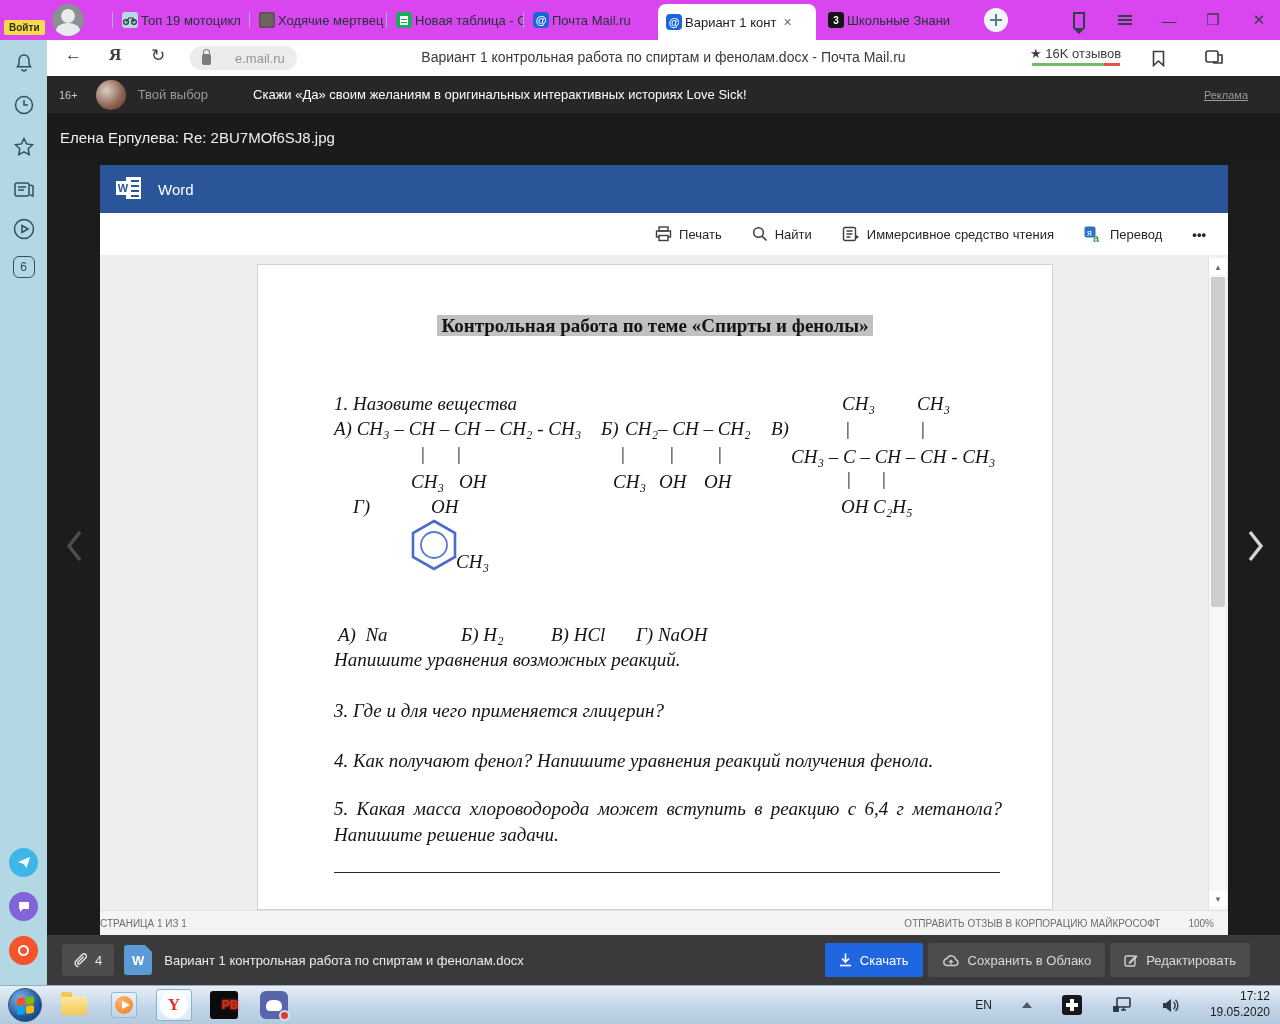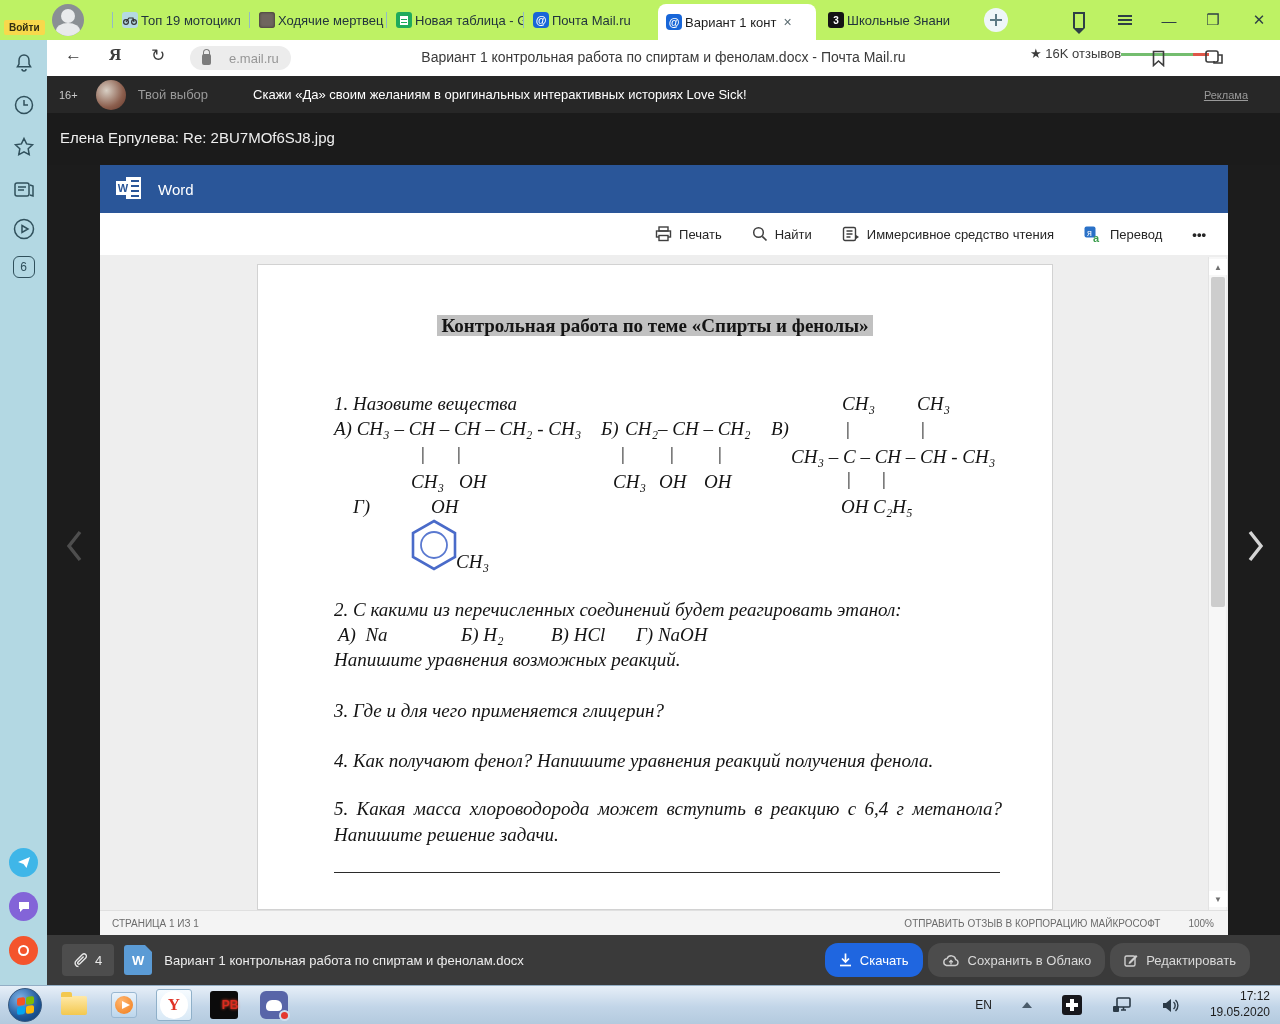--- a/index.html
+++ b/index.html
@@ -1,21 +1,21 @@
 <!DOCTYPE html>
 <html><head>
 <meta charset="utf-8">
 <style>
   * { margin:0; padding:0; box-sizing:border-box; }
   html,body { width:1280px; height:1024px; overflow:hidden; font-family:"Liberation Sans", sans-serif; }
   .abs { position:absolute; }
   body { position:relative; background:#1c1c1c; }
 
   
-  #tabbar { left:0; top:0; width:1280px; height:40px; background:#bef264; }
+  #tabbar { left:0; top:0; width:1280px; height:40px; background:#d946ef; }
   .avatar-circle { left:52px; top:4px; width:32px; height:32px; border-radius:50%; background:#8a8f94; overflow:hidden; }
   .avatar-circle:before { content:""; position:absolute; left:9px; top:5px; width:14px; height:14px; border-radius:50%; background:#e8eaec; }
   .avatar-circle:after  { content:""; position:absolute; left:4px; top:19px; width:24px; height:16px; border-radius:50%; background:#e8eaec; }
   .login-badge { left:4px; top:20px; padding:2px 5px; background:#f7d94c; color:#332f12; font-size:10px; font-weight:bold; border-radius:2px; z-index:5; }
   .tab { top:0; height:40px; display:flex; align-items:center; gap:3px; padding:16px 8px; color:#22343c; font-size:13px; white-space:nowrap; overflow:hidden; }
   .tab-divider { top:12px; width:1px; height:16px; background:#93bac6; }
   .tab.active { background:#fff; border-radius:8px 8px 0 0; top:4px; height:36px; color:#1c1c1c; }
   .favicon { width:16px; height:16px; flex:0 0 16px; border-radius:3px; display:flex; align-items:center; justify-content:center; font-size:10px; font-weight:bold; }
   .fav-moto { background:#b5d9e2; }
   .fav-photo { background:#6e665e; box-shadow:inset 0 0 3px #2f2b27; }
@@ -29,26 +29,26 @@
   .newtab-btn:after { content:""; position:absolute; left:11px; top:6px; width:2px; height:12px; background:#5c7a84; }
   .win-glyph { top:8px; width:26px; height:24px; color:#2e3f46; font-size:15px; display:flex; align-items:center; justify-content:center; }
   .menu-lines { display:inline-block; width:14px; height:10px; border-top:2px solid #2e3f46; border-bottom:2px solid #2e3f46; position:relative; }
   .menu-lines:before { content:""; position:absolute; left:0; top:2px; width:14px; height:2px; background:#2e3f46; }
   .bookmark-flag { width:12px; height:16px; border:2px solid #2e3f46; border-bottom:none; position:relative; }
   .bookmark-flag:after { content:""; position:absolute; left:-2px; bottom:-6px; border-left:6px solid transparent; border-right:6px solid transparent; border-top:6px solid #2e3f46; width:0; }
 
   
   #btoolbar { left:47px; top:40px; width:1233px; height:36px; background:#ffffff; }
   .nav-glyph { top:5px; font-size:17px; color:#3c3c3c; }
-  .url-pill { left:143px; top:6px; height:24px; background:#ececec; border-radius:12px; display:flex; align-items:center; gap:18px; padding:0 12px; }
+  .url-pill { left:143px; top:6px; height:24px; background:#ececec; border-radius:12px; display:flex; align-items:center; gap:24px; padding:0 12px; }
   .lock-icon { width:9px; height:11px; position:relative; background:#7c7c7c; border-radius:2px; margin-top:2px; }
   .lock-icon:before { content:""; position:absolute; left:1px; top:-5px; width:5px; height:5px; border:1.5px solid #7c7c7c; border-bottom:none; border-radius:4px 4px 0 0; }
   .url-text { font-size:13px; color:#969696; }
   .page-title { left:0; right:0; top:9px; text-align:center; font-size:14px; color:#3a3a3a; pointer-events:none; }
-  .reviews { left:983px; top:6px; display:flex; flex-direction:row; align-items:center; }
+  .reviews { left:983px; top:6px; display:flex; flex-direction:column; align-items:center; }
   .reviews-line { font-size:13px; color:#3c3c3c; }
   .reviews-bar { margin-top:2px; width:88px; height:3px; background:#74bd6f; position:relative; }
   .reviews-bar:after { content:""; position:absolute; right:0; top:0; width:16px; height:3px; background:#de5749; }
 
   
   #side-strip { left:0; top:40px; width:47px; height:945px; background:#b3d8e3; }
   .side-ic { left:11px; width:25px; height:25px; display:flex; align-items:center; justify-content:center; color:#30505c; }
   .round-app { left:9px; width:29px; height:29px; border-radius:50%; display:flex; align-items:center; justify-content:center; color:#fff; font-size:13px; }
   .badge6 { border:1.6px solid #30505c; border-radius:6px; width:22px; height:22px; display:flex; align-items:center; justify-content:center; font-size:12px; color:#30505c; }
 
@@ -82,32 +82,32 @@
   .hl { background:#c1c1c1; padding:0 4px; }
   .justified { text-align:justify; text-align-last:justify; }
   .doc-hr { position:absolute; left:76px; top:607px; width:666px; border-top:1.6px solid #2b2b2b; }
 
   
   .vscroll { left:1108px; top:92px; width:18px; height:653px; background:#f7f7f7; border-left:1px solid #e3e3e3; }
   .vs-btn { left:0; width:18px; height:16px; background:#fff; color:#6f6f6f; font-size:8px; display:flex; align-items:center; justify-content:center; }
   .vs-thumb { left:2px; top:20px; width:14px; height:330px; background:#cdcdcd; border-radius:2px; }
 
   #status-bar { left:0; top:745px; width:1128px; height:25px; background:#f4f4f4; border-top:1px solid #e0e0e0; display:flex; align-items:center; font-size:10px; color:#6b6b6b; }
-  .status-left { margin-left:12px; }
+  .status-left { }
   .status-right { margin-left:auto; display:flex; gap:28px; margin-right:14px; }
 
   .chevron { top:528px; width:22px; height:36px; }
 
   
   #attachbar { left:47px; top:935px; width:1233px; height:50px; background:#3a3a3a; display:flex; align-items:center; }
   .att-chip { margin-left:15px; height:32px; background:#4d4d4d; border-radius:4px; display:flex; align-items:center; gap:7px; padding:0 12px; color:#e8e8e8; font-size:13px; }
   .file-ic { margin-left:10px; width:28px; height:30px; background:#5b9bd5; border-radius:3px; position:relative; color:#fff; font-weight:bold; font-size:13px; display:flex; align-items:center; justify-content:center; }
   .file-ic:after { content:""; position:absolute; right:0; top:0; border-left:7px solid transparent; border-top:7px solid #3a3a3a; }
   .file-name { color:#ededed; font-size:13px; margin-left:12px; }
-  .btn { height:34px; border-radius:13px; display:flex; align-items:center; gap:8px; padding:0 14px; font-size:13px; }
+  .btn { height:34px; border-radius:2px; display:flex; align-items:center; gap:8px; padding:0 14px; font-size:13px; }
   .btn-blue { background:#1f66e0; color:#fff; }
   .btn-grey { background:#4c4c4c; color:#d9d9d9; }
 
   
   #taskbar { left:0; top:985px; width:1280px; height:39px; background:linear-gradient(#e7eff8, #c2d5e8 55%, #b3cade); border-top:1px solid #93aec5; display:flex; align-items:center; }
   .start-orb { margin-left:8px; width:34px; height:34px; border-radius:50%; background:radial-gradient(circle at 35% 30%, #7fb4e8, #1e5799 60%, #0d3a6e); border:1px solid #35577e; position:relative; }
   .flag { position:absolute; left:8px; top:8px; width:17px; height:17px; display:grid; grid-template-columns:1fr 1fr; grid-template-rows:1fr 1fr; gap:1.5px; transform:skewY(-6deg); }
   .flag i { border-radius:2px; }
   .task-ic { width:36px; height:32px; margin-left:14px; display:flex; align-items:center; justify-content:center; }
   .task-active { background:linear-gradient(#f6fbff,#d9e9f6); border:1px solid #8fb0c9; border-radius:3px; }
@@ -378,21 +378,20 @@
       <span class="frag" style="left:173px;top:231px">OH</span>
       <span class="frag" style="left:583px;top:231px">OH</span>
       <span class="frag" style="left:615px;top:231px">C₂H₅</span>
 
       <svg class="abs" style="left:152px;top:254px" width="48" height="52" viewBox="0 0 48 52">
         <polygon points="24,2 45,14 45,38 24,50 3,38 3,14" fill="none" stroke="#4a6bc9" stroke-width="2.6"></polygon>
         <circle cx="24" cy="26" r="13" fill="none" stroke="#5a79d0" stroke-width="1.8"></circle>
       </svg>
       <span class="frag" style="left:198px;top:286px">CH₃</span>
 
-      <span class="frag" style="left:76px;top:334px">2. С какими из перечисленных соединений будет реагировать этанол:</span>
       <span class="frag" style="left:80px;top:359px">А)  Na</span>
       <span class="frag" style="left:203px;top:359px">Б) H₂</span>
       <span class="frag" style="left:293px;top:359px">В) HCl</span>
       <span class="frag" style="left:378px;top:359px">Г) NaOH</span>
       <span class="frag" style="left:76px;top:384px">Напишите уравнения возможных реакций.</span>
 
       <span class="frag" style="left:76px;top:435px">3. Где и для чего применяется глицерин?</span>
       <span class="frag" style="left:76px;top:485px">4. Как получают фенол? Напишите уравнения реакций получения фенола.</span>
       <div class="abs justified" style="left:76px;top:533px;width:668px">5. Какая масса хлороводорода может вступить в реакцию с 6,4 г метанола?</div>
       <span class="frag" style="left:76px;top:559px">Напишите решение задачи.</span>

